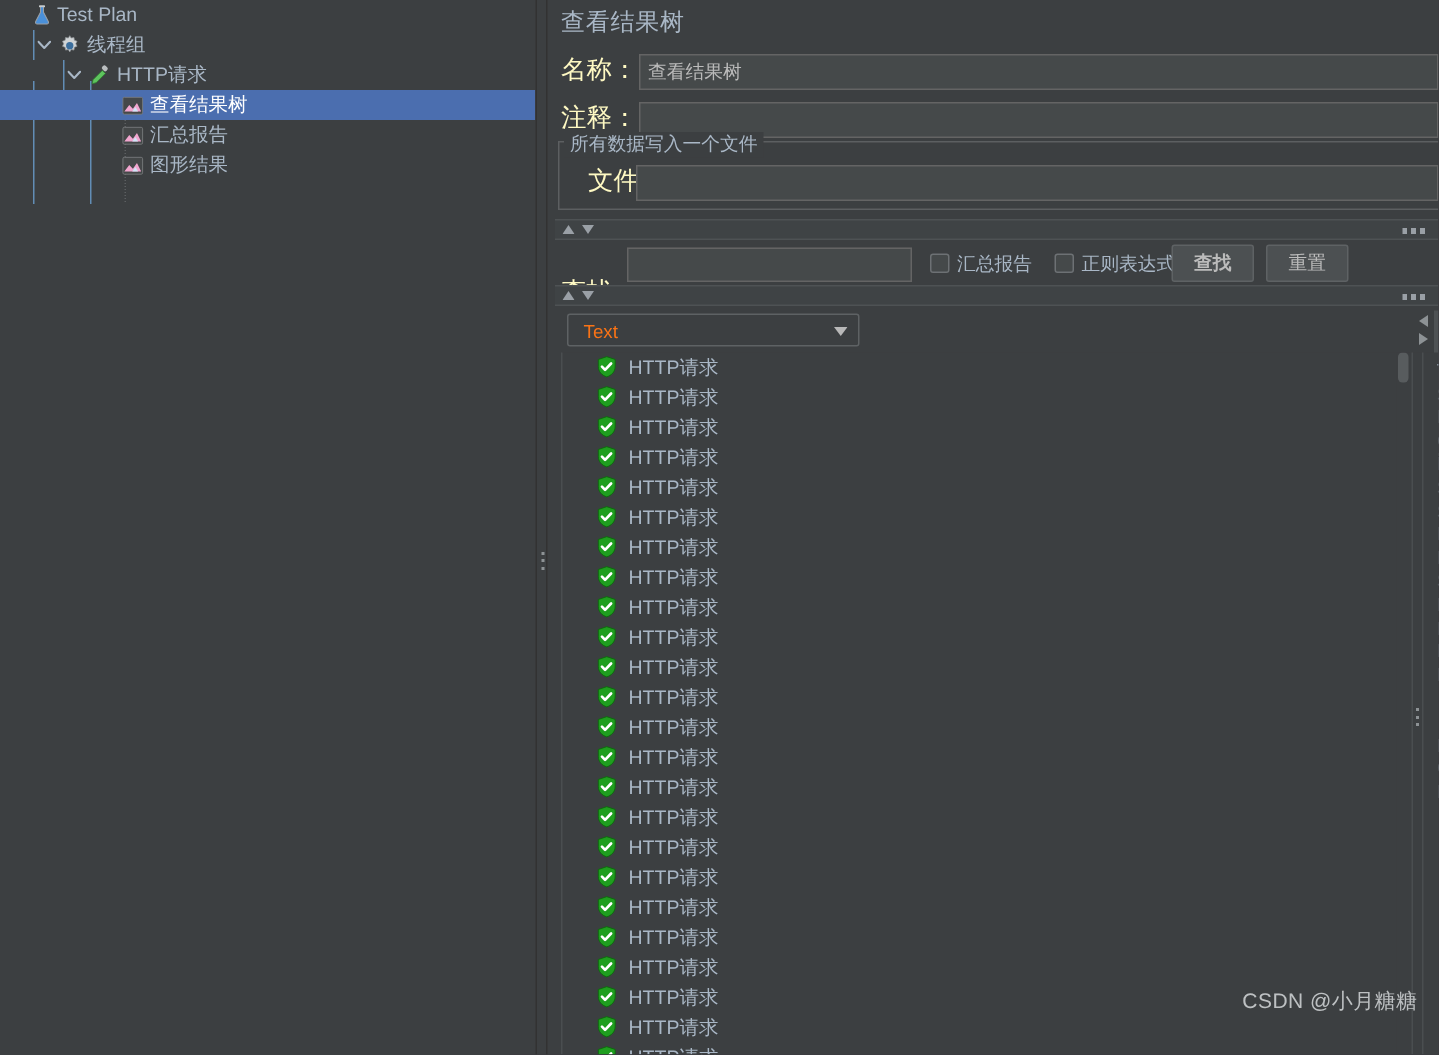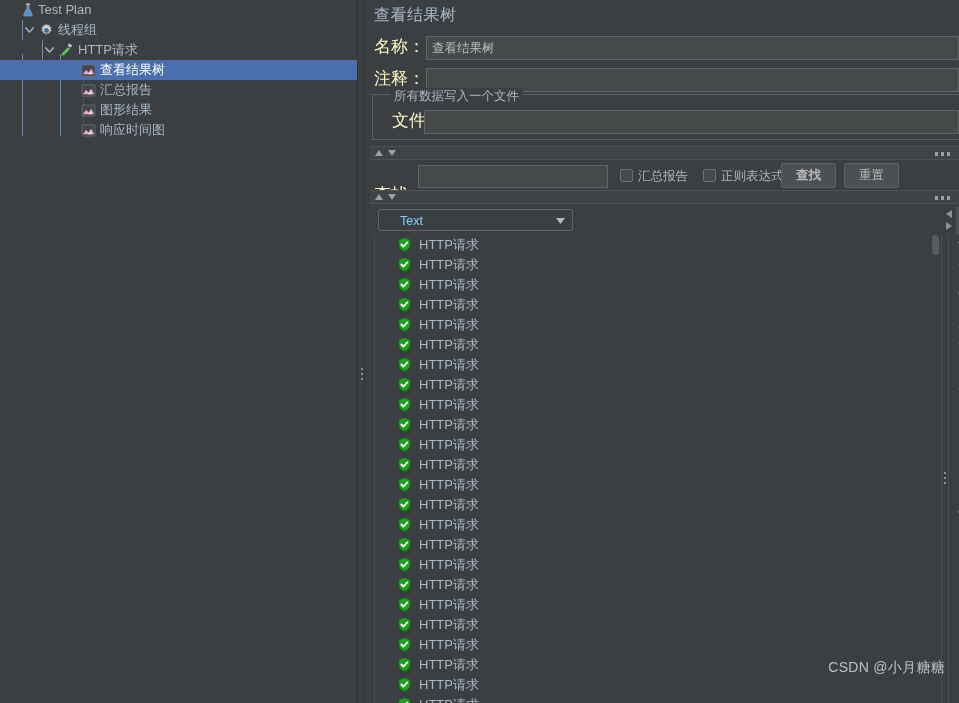--- a/index.html
+++ b/index.html
@@ -121,21 +121,21 @@
   
   #file-group {
     position: absolute;
     left: 6px; top: 94px;
     width: 587px; height: 46px;
     border: 1px solid #5c5f61;
     border-right: none;
   }
   #file-group-title {
     position: absolute;
-    left: 24px; top: 88px;
+    left: 10px; top: 88px;
     padding: 0 4px;
     background: #3c3f41;
     color: #a9b7c6;
     font-size: 12.5px;
   }
 
   
   .strip {
     position: absolute;
     left: 4px;
@@ -181,22 +181,22 @@
   
   #render-combo {
     position: absolute;
     left: 12px; top: 209px;
     width: 195px; height: 22px;
     background: #3c3f41;
     border: 1px solid #5e6264;
     border-radius: 2px;
   }
   #render-combo .val {
-    position: absolute; left: 21px; top: 2px;
-    font-size: 12.5px; color: #7dd3fc; line-height: 18px;
+    position: absolute; left: 10px; top: 2px;
+    font-size: 12.5px; color: #f97316; line-height: 18px;
   }
   #render-combo .arrow {
     position: absolute; right: 7px; top: 8px;
   }
 
   
   #tabs { position: absolute; left: 590px; top: 207px; display: flex; align-items: flex-end; }
   .tab {
     font-size: 13px;
     color: #a9b7c6;
@@ -367,30 +367,20 @@
         </div>
         <div class="tree-row">
           <div class="ico" style="left: 80px;">
             <svg width="15" height="15" viewBox="0 0 16 16">
               <rect x="1" y="2" width="14" height="12" rx="1" fill="#454849" stroke="#7a7e80" stroke-width=".6"></rect>
               <path d="M2 12l3.5-4.5 2.6 2.6L11 6l3 6z" fill="#f2a6cf"></path>
               <path d="M7.6 12l2.3-3.2 1.9 3.2z" fill="#cfe6f7"></path>
             </svg>
           </div>
           <div class="lbl" style="left: 100px;">图形结果</div>
-        </div>
-        <div class="tree-row">
-          <div class="ico" style="left: 80px;">
-            <svg width="15" height="15" viewBox="0 0 16 16">
-              <rect x="1" y="2" width="14" height="12" rx="1" fill="#454849" stroke="#7a7e80" stroke-width=".6"></rect>
-              <path d="M2 12l3.5-4.5 2.6 2.6L11 6l3 6z" fill="#f2a6cf"></path>
-              <path d="M7.6 12l2.3-3.2 1.9 3.2z" fill="#cfe6f7"></path>
-            </svg>
-          </div>
-          <div class="lbl" style="left: 100px;">响应时间图</div>
         </div>
       </div>
   </div>
 
   <div id="v-splitter">
     <div class="grip"></div>
   </div>
 
   <div id="right-panel">
 

